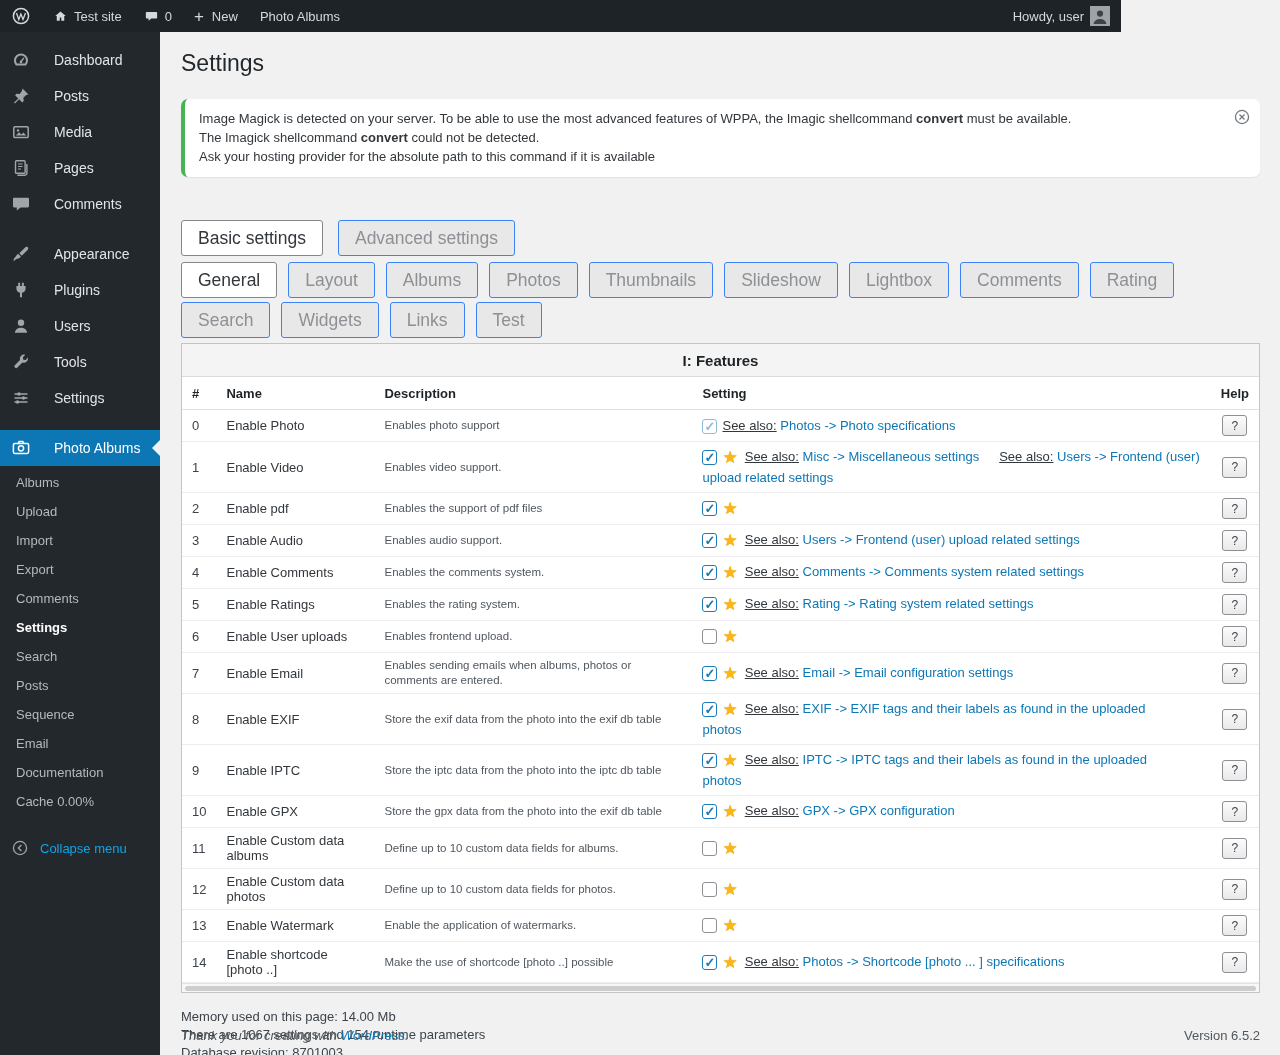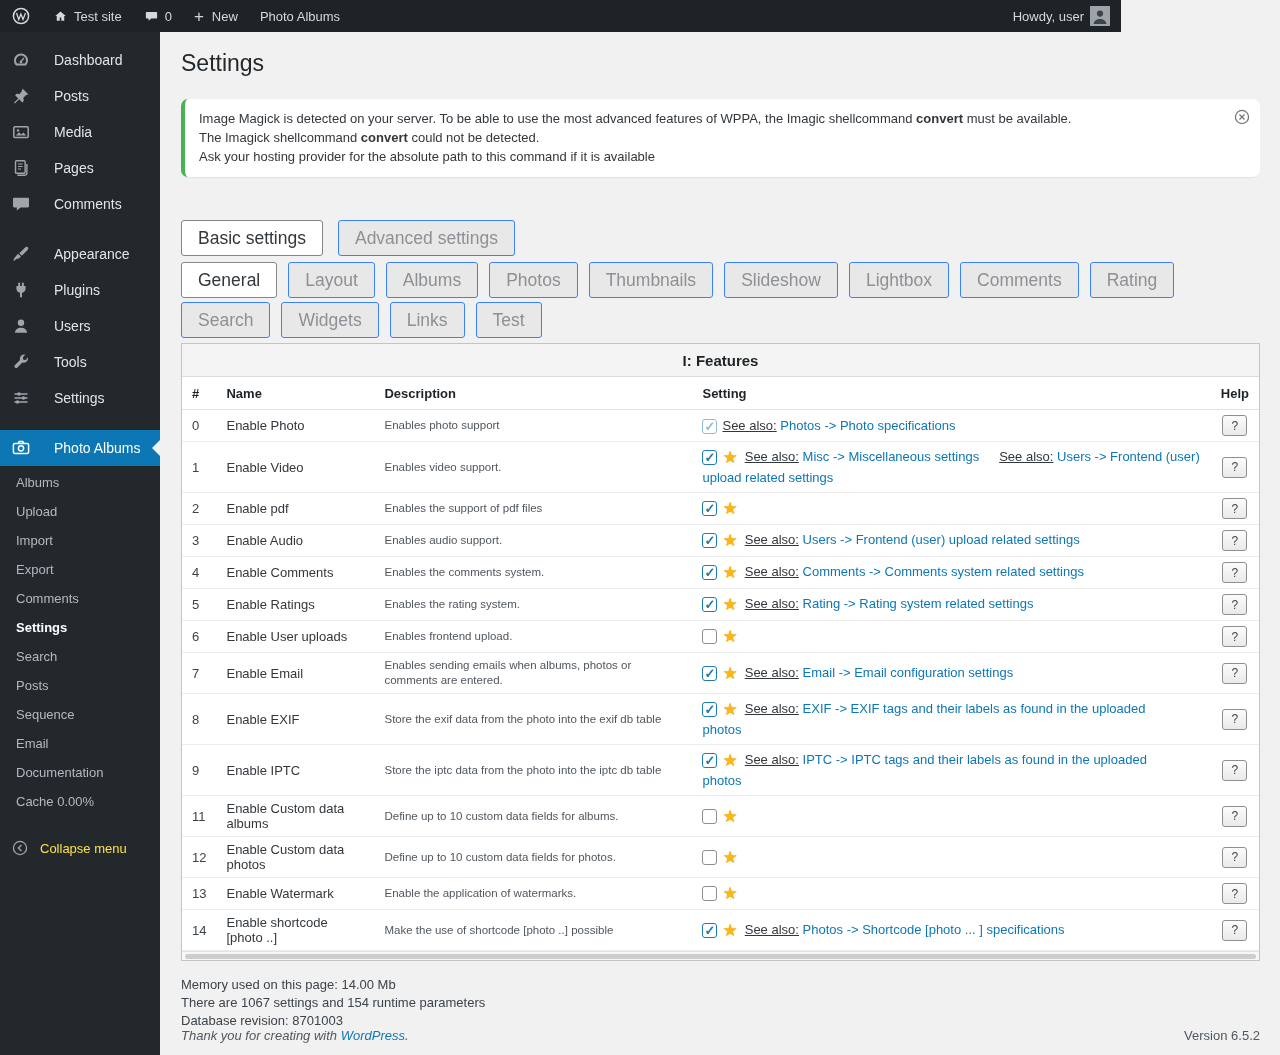--- a/index.html
+++ b/index.html
@@ -35,21 +35,21 @@
     border:8px solid transparent; border-right-color:#f1f1f1;
   }
   .menu-sep { height:14px; }
   .submenu { list-style:none; margin:2px 0 8px; padding:0; }
   .submenu-item { padding:7px 12px 7px 16px; color:#b4b9be; font-size:13px; cursor:pointer; }
   .submenu-item.current { color:#fff; font-weight:700; }
   .collapse-btn {
     display:flex; align-items:center; gap:9px; padding:10px 8px 10px 11px; margin-top:12px;
     color:#a0a5aa; font-size:13px; cursor:pointer;
   }
-  .collapse-btn .label { color:#fde047; }
+  .collapse-btn .label { color:#0ea5e9; }
 
   
   .content { position:absolute; top:32px; left:160px; width:1120px; height:1023px; padding:12px 20px 0 21px; }
   h1.page-title { font-size:23px; font-weight:400; color:#23282d; margin:0; padding:6px 0 10px; }
 
   .notice {
     background:#fff; border-left:4px solid #46b450; box-shadow:0 1px 1px rgba(0,0,0,.06);
     padding:10px 44px 11px 14px; margin:12px 0 0; position:relative; line-height:19px; color:#32373c;border-radius:7px;
   }
   .notice p { margin:0 0 0; }
@@ -400,20 +400,27 @@
             <td class="c-help"><button class="help-btn">?</button></td>
           </tr>
           <tr>
             <td class="c-num">9</td>
             <td class="c-name">Enable IPTC</td>
             <td class="c-desc">Store the iptc data from the photo into the iptc db table</td>
             <td class="c-setting"><span class="cb checked">✓</span><span class="star">★</span><span class="see-group"><span class="see-label">See also:</span> <a class="see-link">IPTC -&gt; IPTC tags and their labels as found in the uploaded photos</a></span></td>
             <td class="c-help"><button class="help-btn">?</button></td>
           </tr>
           <tr>
+            <td class="c-num">10</td>
+            <td class="c-name">Enable GPX</td>
+            <td class="c-desc">Store the gpx data from the photo into the exif db table</td>
+            <td class="c-setting"><span class="cb checked">✓</span><span class="star">★</span><span class="see-group"><span class="see-label">See also:</span> <a class="see-link">GPX -&gt; GPX configuration</a></span></td>
+            <td class="c-help"><button class="help-btn">?</button></td>
+          </tr>
+          <tr>
             <td class="c-num">11</td>
             <td class="c-name">Enable Custom data albums</td>
             <td class="c-desc">Define up to 10 custom data fields for albums.</td>
             <td class="c-setting"><span class="cb"></span><span class="star">★</span></td>
             <td class="c-help"><button class="help-btn">?</button></td>
           </tr>
           <tr>
             <td class="c-num">12</td>
             <td class="c-name">Enable Custom data photos</td>
             <td class="c-desc">Define up to 10 custom data fields for photos.</td>

